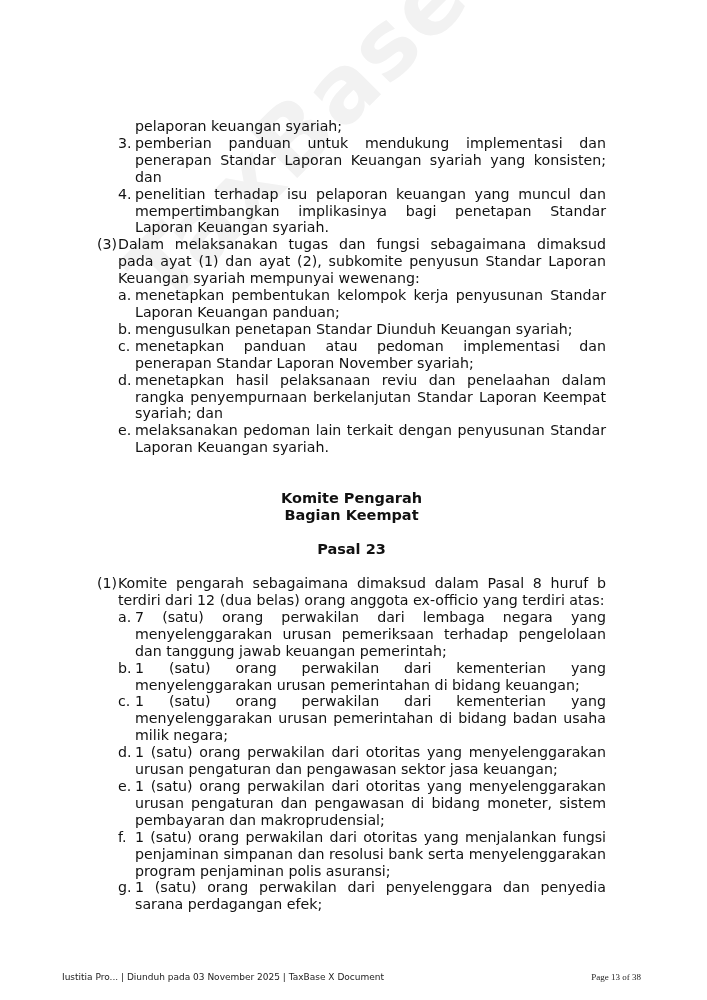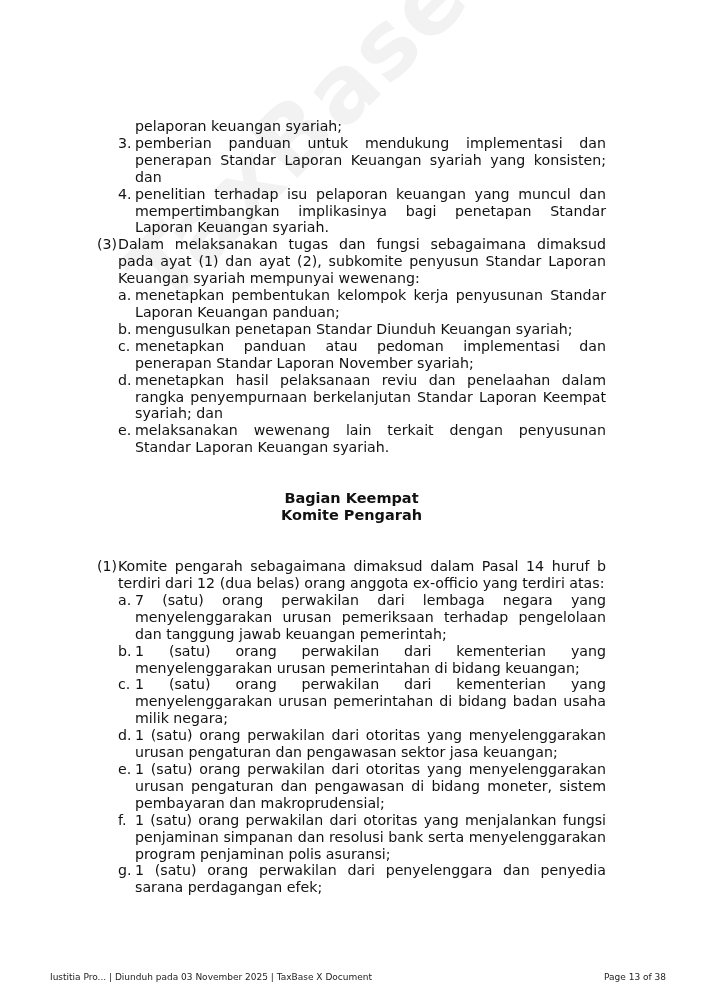--- a/index.html
+++ b/index.html
@@ -63,22 +63,22 @@
     }
     .gap-big { height: 34px; }
     .gap-mid { height: 17px; }
     .footer {
       position: absolute;
       top: 972px;
       font-size: 9px;
       color: #222222;
       z-index: 1;
     }
-    .footer-left { left: 50px; }
-    .footer-right { right: 41px; }
+    .footer-left { left: 62px; }
+    .footer-right { right: 66px; font-family: Liberation Serif, serif; }
   </style>
 </head>
 <body>
 
 <div class="watermark">TaxBase X</div>
 
 <div class="page">
 
   <div class="cont">pelaporan keuangan syariah;</div>
 
@@ -109,34 +109,35 @@
     <div class="row">
       <span class="marker">c.</span>
       <span class="body">menetapkan panduan atau pedoman implementasi dan penerapan Standar Laporan November syariah;</span>
     </div>
     <div class="row">
       <span class="marker">d.</span>
       <span class="body">menetapkan hasil pelaksanaan reviu dan penelaahan dalam rangka penyempurnaan berkelanjutan Standar Laporan Keempat syariah; dan</span>
     </div>
     <div class="row">
       <span class="marker">e.</span>
-      <span class="body">melaksanakan wewenang lain terkait dengan penyusunan Standar Laporan Keuangan syariah.</span>
+      <span class="body">melaksanakan pedoman lain terkait dengan penyusunan Standar Laporan Keuangan syariah.</span>
     </div>
   </div>
 
   <div class="gap-big"></div>
 
+  <div class="heading">Komite Pengarah</div>
   <div class="heading">Bagian Keempat</div>
-  <div class="heading">Komite Pengarah</div>
   <div class="gap-mid"></div>
+  <div class="heading">Pasal 23</div>
   <div class="gap-mid"></div>
 
   <div class="row lvl1">
     <span class="marker">(1)</span>
-    <span class="body">Komite pengarah sebagaimana dimaksud dalam Pasal 14 huruf b terdiri dari 12 (dua belas) orang anggota ex-officio yang terdiri atas:</span>
+    <span class="body">Komite pengarah sebagaimana dimaksud dalam Pasal 8 huruf b terdiri dari 12 (dua belas) orang anggota ex-officio yang terdiri atas:</span>
   </div>
   <div class="lvl2">
     <div class="row">
       <span class="marker">a.</span>
       <span class="body">7 (satu) orang perwakilan dari lembaga negara yang menyelenggarakan urusan pemeriksaan terhadap pengelolaan dan tanggung jawab keuangan pemerintah;</span>
     </div>
     <div class="row">
       <span class="marker">b.</span>
       <span class="body">1 (satu) orang perwakilan dari kementerian yang menyelenggarakan urusan pemerintahan di bidang keuangan;</span>
     </div>

